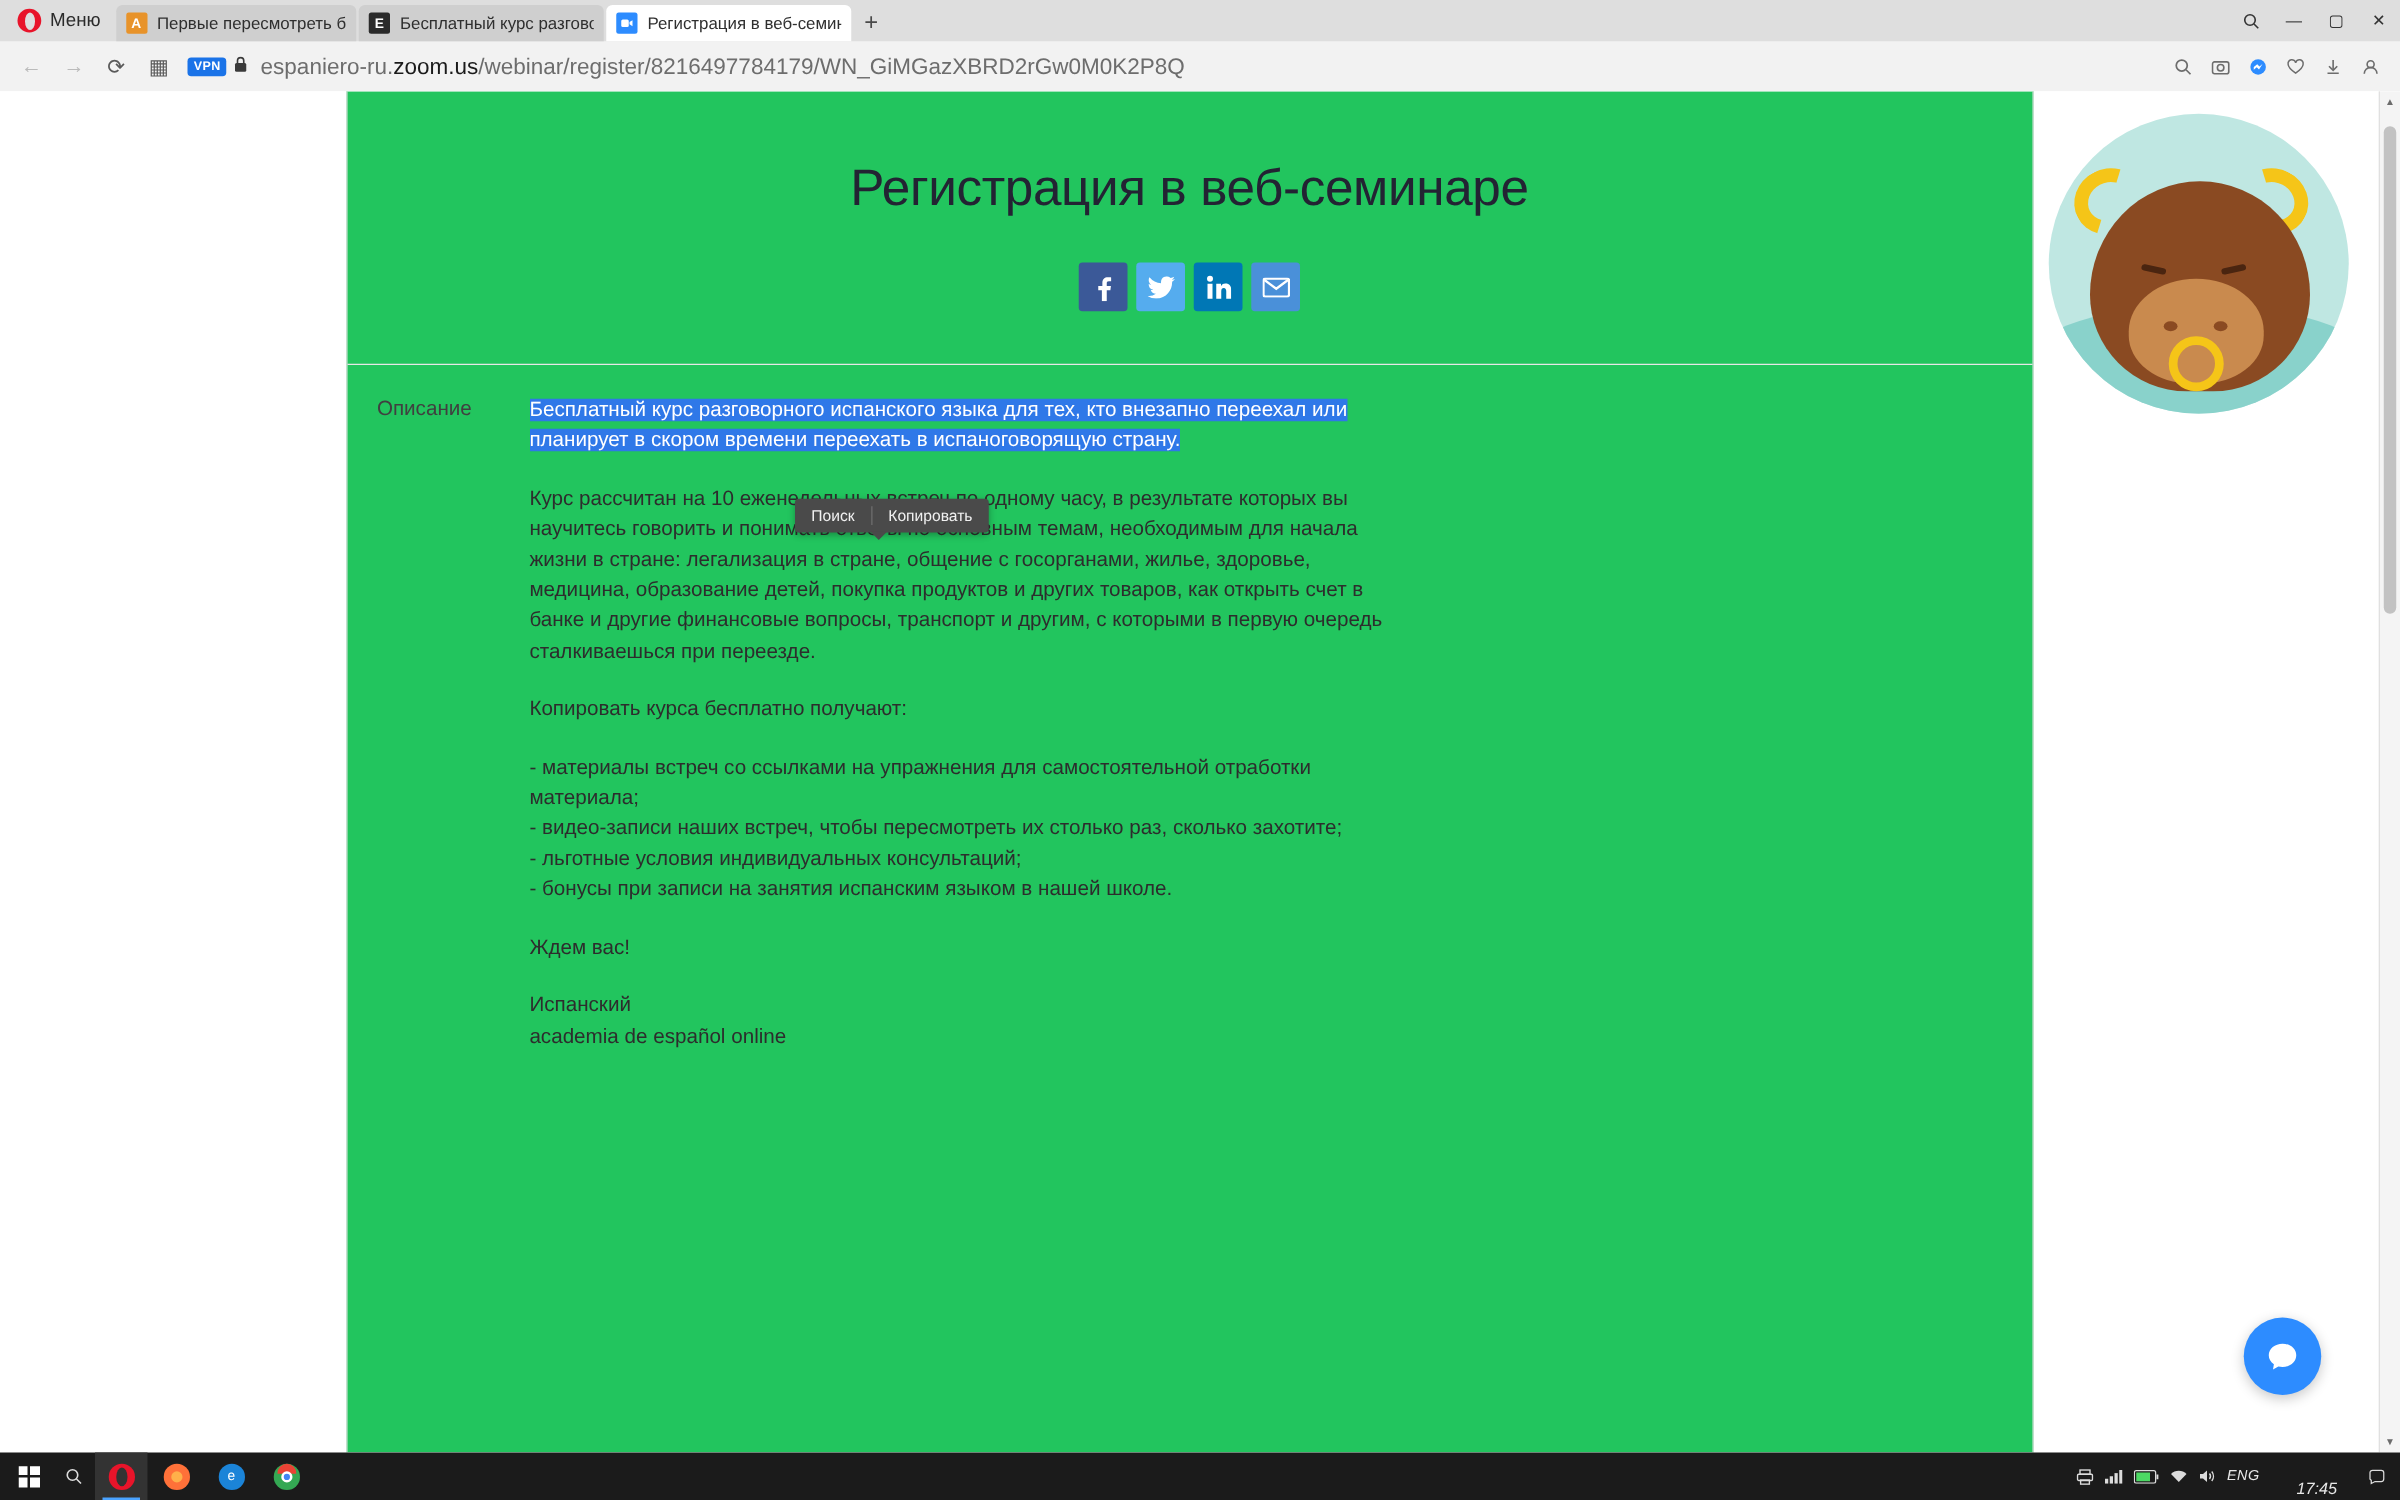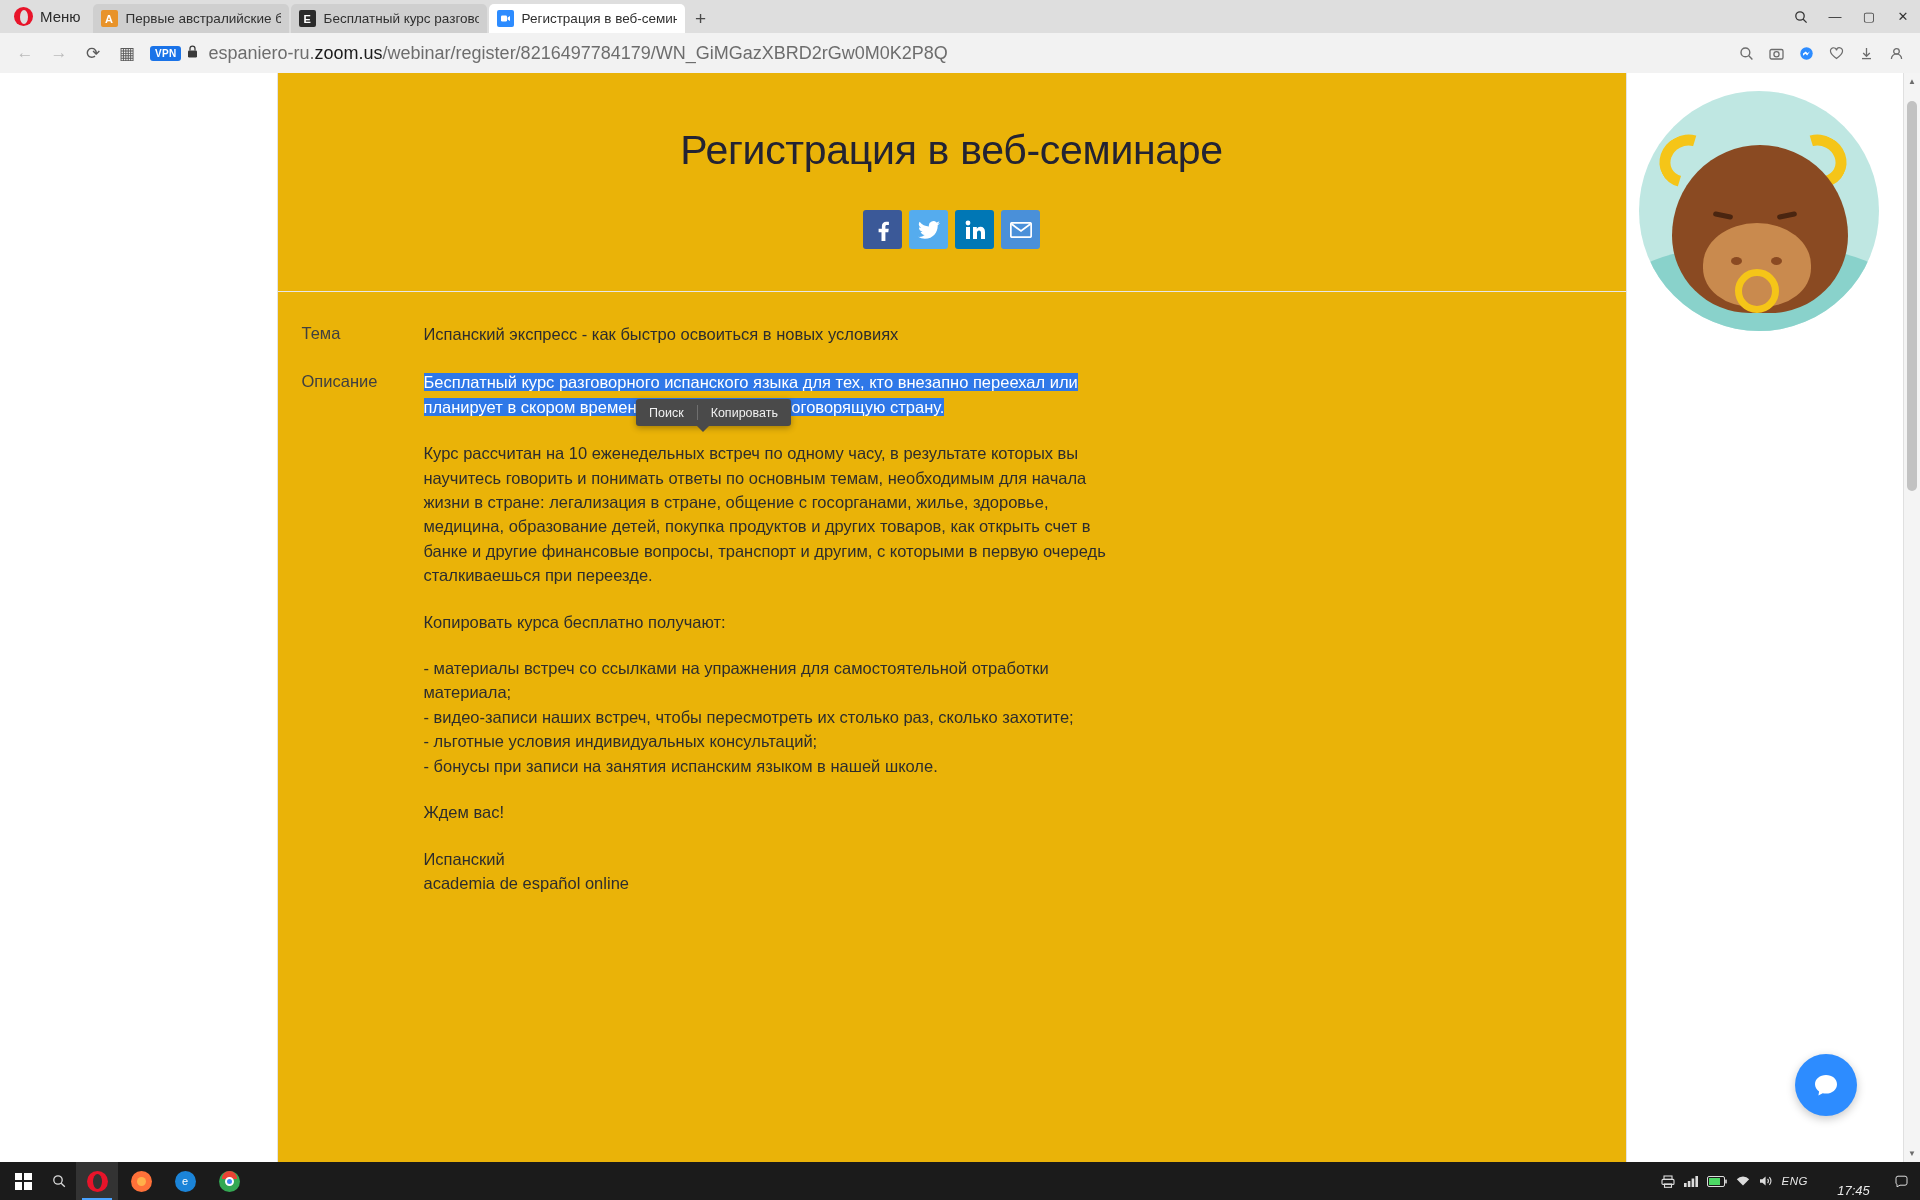--- a/index.html
+++ b/index.html
@@ -143,21 +143,21 @@
   .page {
     position: absolute;
     inset: 0;
     right: 17px;
     overflow: hidden;
     background: #fff;
   }
   .card {
     margin: 0 auto;
     width: 1350px;
-    background: #eab308;
+    background: #22c55e;
     border-left: 1px solid #e4e4e4;
     border-right: 1px solid #e4e4e4;
     min-height: 1090px;
     padding-top: 34px;
   }
   h1.title {
     text-align: center;
     font-weight: 400;
     font-size: 41px;
     color: #232333;
@@ -395,21 +395,21 @@
 <div class="browser">
 
   <div class="tabstrip">
     <div class="menu-btn">
       <span class="opera-logo"></span>
       <span>Меню</span>
     </div>
 
     <div class="tab">
       <span class="fav" style="background:#e8932a">A</span>
-      <span class="label">Первые австралийские б</span>
+      <span class="label">Первые пересмотреть б</span>
     </div>
     <div class="tab">
       <span class="fav" style="background:#2b2b2b">E</span>
       <span class="label">Бесплатный курс разгово</span>
     </div>
     <div class="tab active">
       <span class="fav" style="background:#2d8cff">
         <svg width="11" height="11" viewBox="0 0 11 11">
             <rect x="1" y="2.5" width="6" height="6" rx="1.2" fill="#fff"></rect>
             <path d="M7.6 4.6 L10 3.1 v4.8 L7.6 6.4 Z" fill="#fff"></path>
@@ -512,24 +512,20 @@
           <div class="sq em">
             <svg width="22" height="16" viewBox="0 0 22 16">
                 <rect x="0.8" y="0.8" width="20.4" height="14.4" rx="1.5" fill="none" stroke="#fff" stroke-width="1.8"></rect>
                 <path d="M1.6 2 L11 9 L20.4 2" fill="none" stroke="#fff" stroke-width="1.8"></path>
               </svg>
           </div>
         </div>
 
         <div class="divider"></div>
 
-        <div class="row">
-          <div class="lbl">Тема</div>
-          <div class="val">Испанский экспресс - как быстро освоиться в новых условиях</div>
-        </div>
 
         <div class="row desc-row">
           <div class="lbl">Описание</div>
           <div class="val desc">
             <p><span class="hl">Бесплатный курс разговорного испанского языка для тех, кто внезапно переехал или планирует в скором времени переехать в испаноговорящую страну.</span></p>
             <p>Курс рассчитан на 10 еженедельных встреч по одному часу, в результате которых вы научитесь говорить и понимать ответы по основным темам, необходимым для начала жизни в стране: легализация в стране, общение с госорганами, жилье, здоровье, медицина, образование детей, покупка продуктов и других товаров, как открыть счет в банке и другие финансовые вопросы, транспорт и другим, с которыми в первую очередь сталкиваешься при переезде.</p>
             <p>Копировать курса бесплатно получают:</p>
             <div class="list">
               <div>- материалы встреч со ссылками на упражнения для самостоятельной отработки материала;</div>
               <div>- видео-записи наших встреч, чтобы пересмотреть их столько раз, сколько захотите;</div>

